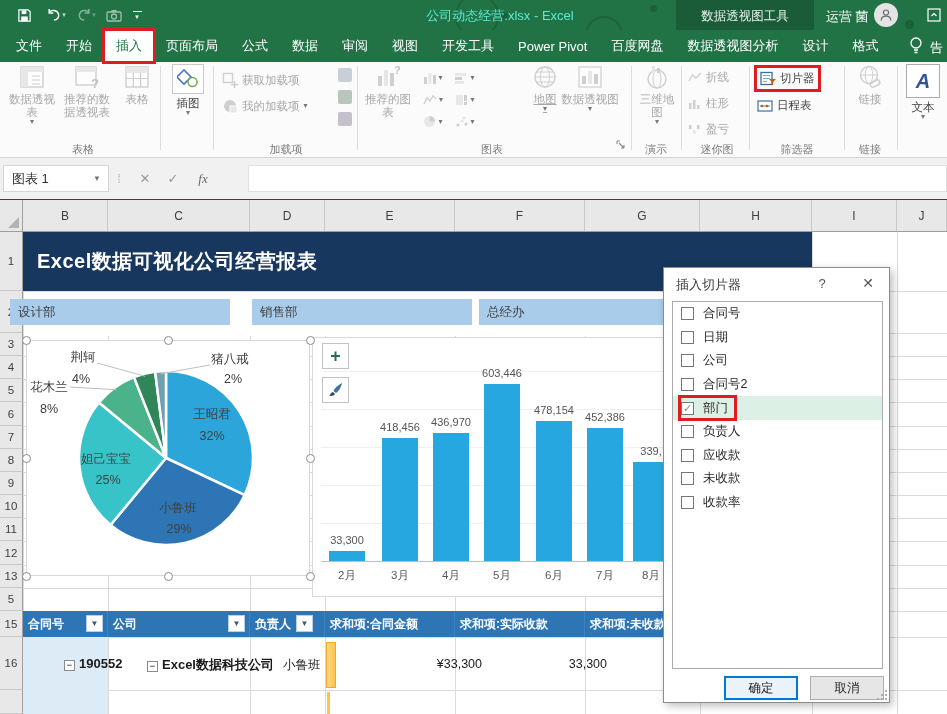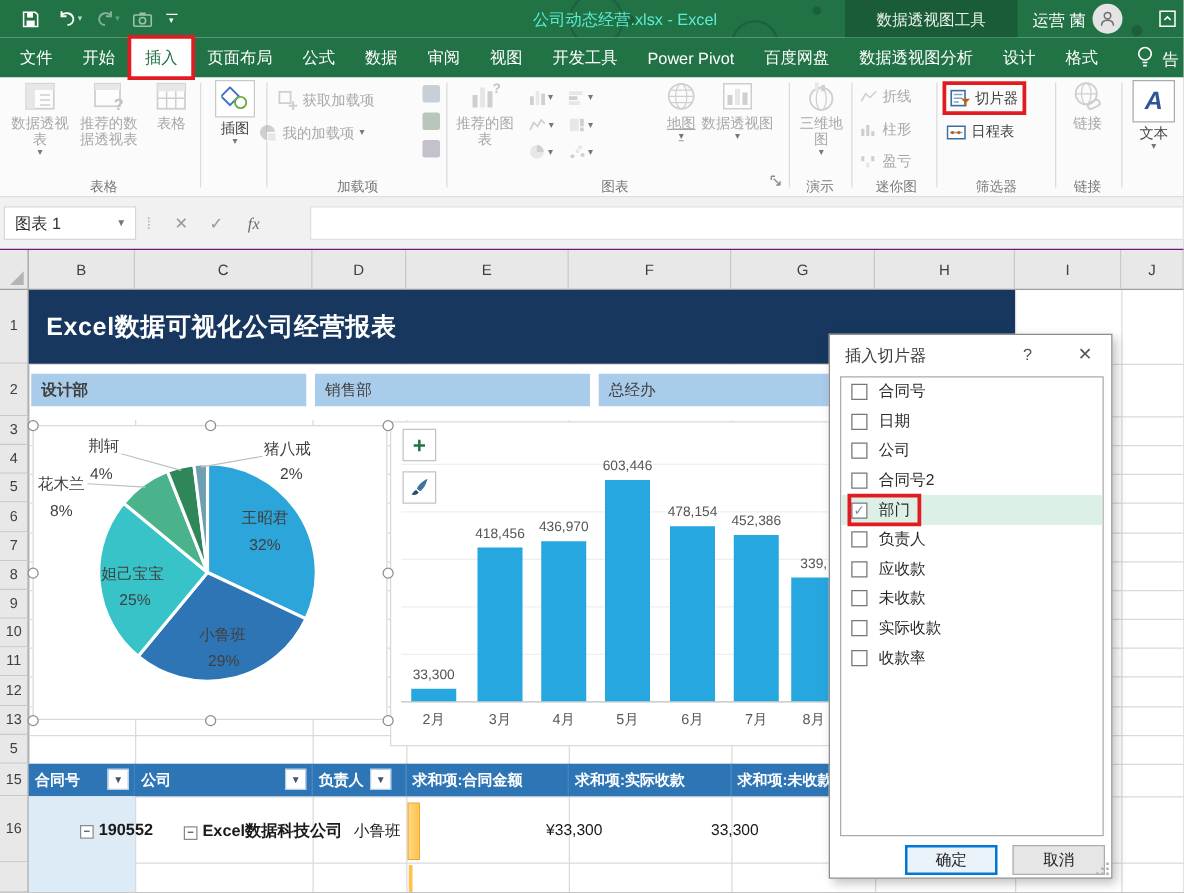--- a/index.html
+++ b/index.html
@@ -209,21 +209,21 @@
     </div>
     <div class="gdiv" style="left:213px;"></div>
 
     <div class="rrow disabled" style="left:222px;top:10px;">
       <svg width="16" height="16" viewBox="0 0 16 16">
           <rect x="1.5" y="1.5" width="9" height="9" fill="none" stroke="#9AA5B1" stroke-width="1.4"></rect>
           <path d="M12.5 9 v7 M9 12.5 h7" stroke="#9AA5B1" stroke-width="1.6"></path>
         </svg>
       <span>获取加载项</span>
     </div>
-    <div class="rrow disabled" style="left:206px;top:36px;">
+    <div class="rrow disabled" style="left:222px;top:36px;">
       <svg width="16" height="16" viewBox="0 0 16 16">
           <circle cx="8" cy="8" r="6" fill="#9AA5B1"></circle>
           <rect x="8" y="8" width="7" height="7" fill="#C9D6E8" stroke="#fff" stroke-width="1"></rect>
         </svg>
       <span>我的加载项</span>
       <span class="caret">▾</span>
     </div>
     <div class="abs" style="left:338px;top:6px;width:14px;height:14px;background:#C9CFD6;border-radius:2px;"></div>
     <div class="abs" style="left:338px;top:28px;width:14px;height:14px;background:#B9C6BD;border-radius:2px;"></div>
     <div class="abs" style="left:338px;top:50px;width:14px;height:14px;background:#C4C0CC;border-radius:2px;"></div>
@@ -462,21 +462,21 @@
       <div class="rowcell" style="top: 588px; height: 23px;">5</div>
       <div class="rowcell" style="top: 611px; height: 26px;">15</div>
       <div class="rowcell" style="top: 637px; height: 53px;">16</div>
       <div class="rowcell" style="top: 690px; height: 24px;"></div>
     </div>
 
   <div class="navyband">
     <div class="t">Excel数据可视化公司经营报表</div>
   </div>
   <div id="depts">
-      <div class="deptbtn" style="left: 25px; font-weight: bold;">设计部</div>
+      <div class="deptbtn" style="left: 10px;">设计部</div>
       <div class="deptbtn" style="left: 252px;">销售部</div>
       <div class="deptbtn" style="left: 479px;">总经办</div>
     </div>
 
   <div class="chartframe" style="left:26px;top:340px;width:284px;height:236px;">
     <svg id="pieSvg" width="284" height="236" viewBox="0 0 284 236">
         <path d="M139,117 L139,30 A87,87 0 0 1 217.7199535645437,154.04279836616132 Z" fill="#2CA5DB" stroke="#fff" stroke-width="2.5"></path>
         <path d="M139,117 L217.7199535645437,154.04279836616132 A87,87 0 0 1 83.544112891864,184.03465212149365 Z" fill="#2E75B6" stroke="#fff" stroke-width="2.5"></path>
         <path d="M139,117 L83.544112891864,184.03465212149365 A87,87 0 0 1 71.96534787850631,61.54411289186403 Z" fill="#38C3C9" stroke="#fff" stroke-width="2.5"></path>
         <path d="M139,117 L71.96534787850631,61.54411289186403 A87,87 0 0 1 106.97316391643295,36.10944572772215 Z" fill="#4AB38B" stroke="#fff" stroke-width="2.5"></path>
@@ -619,26 +619,20 @@
         </div>
         <div class="fielditem">
           <span class="fwrap">
             <span class="cbx"></span>
             <span class="flabel">未收款</span>
           </span>
         </div>
         <div class="fielditem">
           <span class="fwrap">
             <span class="cbx"></span>
-            <span class="flabel">实际收款</span>
-          </span>
-        </div>
-        <div class="fielditem">
-          <span class="fwrap">
-            <span class="cbx"></span>
             <span class="flabel">收款率</span>
           </span>
         </div>
       </div>
     <button class="dbtn ok">确定</button>
     <button class="dbtn cancel">取消</button>
     <div class="grip">
       <i style="right:0;bottom:0;"></i>
         <i style="right:4px;bottom:0;"></i>
         <i style="right:0;bottom:4px;"></i>

